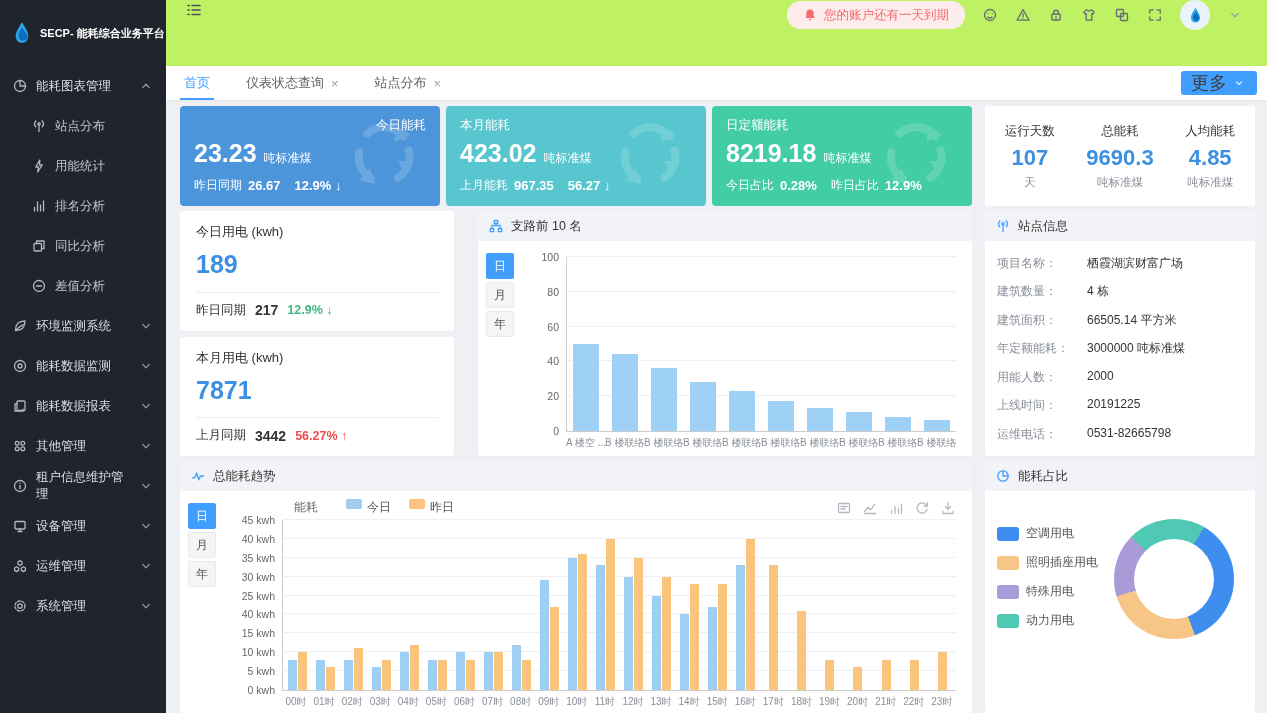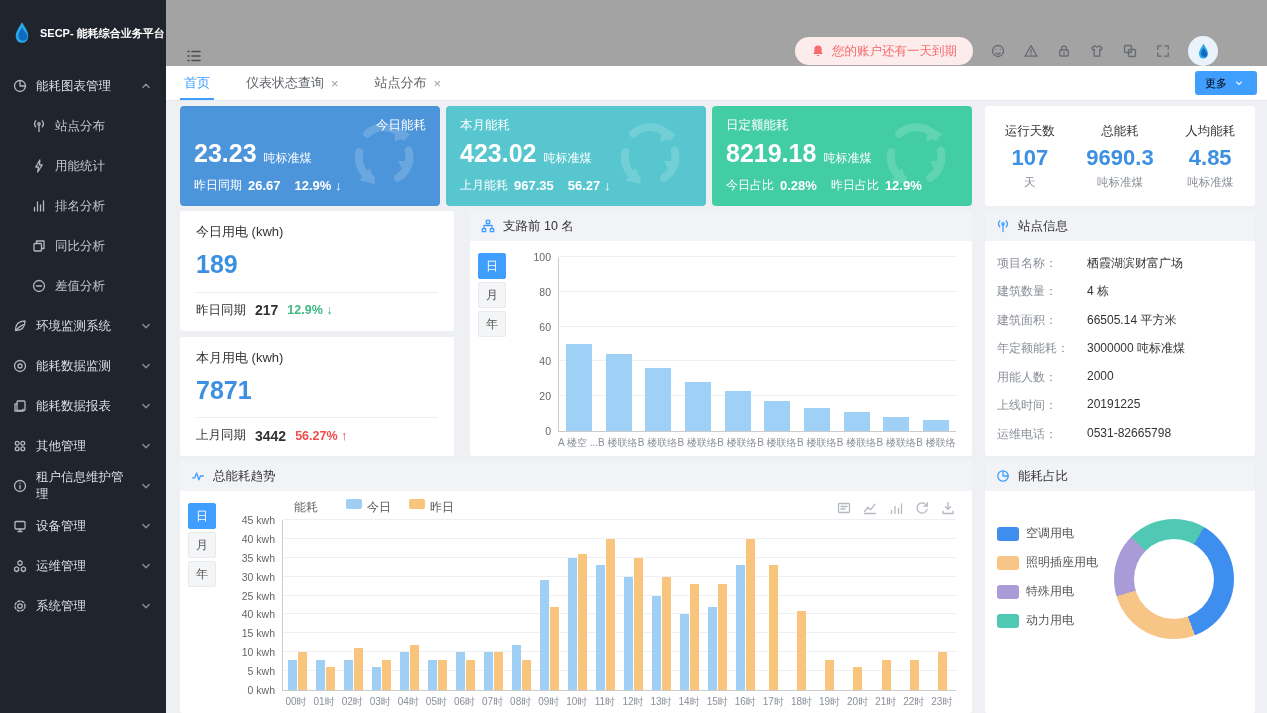--- a/index.html
+++ b/index.html
@@ -12,54 +12,54 @@
   .logo-icon svg{width:24px;height:24px;display:block}
   .logo-text{color:#fff;font-weight:bold;font-size:11px;white-space:nowrap}
   .menu{flex:1;overflow:hidden}
   .menu-item{height:40px;display:flex;align-items:center;gap:8px;padding:0 12px;font-size:12.5px;color:#dcdfe6;cursor:pointer}
   .submenu-item{height:40px;display:flex;align-items:center;gap:8px;padding:0 12px 0 31px;font-size:12.5px;color:#c2c6cf;cursor:pointer}
   .icon{display:inline-flex;align-items:center;justify-content:center;color:#b3b8c2}
   .icon svg{display:block}
   .chev{margin-left:auto;color:#8d929c}
   
   .main{flex:1;display:flex;flex-direction:column;min-width:0}
-  .header{height:66px;background:#a3a3a3;display:flex;align-items:flex-end;padding:0 16px 0 18px;flex-shrink:0}
+  .header{height:66px;background:#bef264;display:flex;align-items:flex-start;padding:0 24px 0 18px;flex-shrink:0}
   .hamburger{color:#4a4d52;cursor:pointer}
   .header-right{margin-left:auto;display:flex;align-items:center;gap:17px}
   .notice-pill{background:#fdecec;color:#f56c6c;border-radius:15px;height:28px;display:flex;align-items:center;gap:7px;padding:0 16px;font-size:12.5px;cursor:pointer}
   .notice-pill .icon{color:#f56c6c}
   .hicon{color:#676b73;cursor:pointer}
   .avatar{width:30px;height:30px;border-radius:50%;background:#eaf3fc;display:flex;align-items:center;justify-content:center;cursor:pointer;overflow:hidden}
   .avatar svg{width:17px;height:17px}
   .caret{color:#9aa0a6;cursor:pointer}
   
   .tabbar{height:34px;background:#fff;border-bottom:1px solid #e4e7ed;display:flex;align-items:center;padding-right:10px;flex-shrink:0}
   .tabs{display:flex;height:100%}
   .tab{display:flex;align-items:center;gap:7px;padding:0 18px;font-size:13px;color:#5f6368;cursor:pointer;position:relative}
   .tab.active{color:#409eff}
   .tab.active::after{content:"";position:absolute;left:14px;right:14px;bottom:0;height:2px;background:#409eff}
   .tab-close{color:#9aa0a6;font-size:13px;line-height:1}
-  .more-btn{margin-left:auto;background:#409eff;color:#000000;border:none;border-radius:3px;height:24px;padding:0 10px;
-            font-size:11px;display:flex;align-items:center;gap:4px;cursor:pointer;font-family:inherit}
+  .more-btn{margin-left:auto;background:#409eff;color:#404040;border:none;border-radius:3px;height:24px;padding:0 10px;
+            font-size:18px;display:flex;align-items:center;gap:4px;cursor:pointer;font-family:inherit}
   .more-btn .icon{color:#fff}
   
   .content{flex:1;display:flex;gap:13px;padding:5px 12px 0 14px;min-height:0}
   .col-left{flex:1;display:flex;flex-direction:column;gap:5px;min-width:0}
   .col-right{width:270px;flex-shrink:0;display:flex;flex-direction:column;gap:5px;min-height:0}
   .row1{display:flex;gap:6px;height:100px;flex-shrink:0}
   .kpi{flex:1;border-radius:4px;color:#fff;padding:11px 14px;position:relative;overflow:hidden}
   .kpi-title{font-size:12.5px}
   .kpi-main{margin-top:5px;display:flex;align-items:baseline;gap:7px}
   .kpi-value{font-size:25px;font-weight:bold}
   .kpi-unit{font-size:12px}
   .kpi-sub{margin-top:9px;font-size:12px;display:flex;align-items:center;gap:14px;position:relative;z-index:1}
   .kpi-pair{display:flex;align-items:center;gap:6px}
   .kpi-pair b{font-size:13px}
   .watermark{position:absolute;right:10px;top:4px;opacity:.16;pointer-events:none}
-  .row2{display:flex;gap:16px;height:245px;flex-shrink:0}
+  .row2{display:flex;gap:24px;height:245px;flex-shrink:0}
   .mini-col{width:274px;flex-shrink:0;display:flex;flex-direction:column;gap:6px}
   .card{background:#fff;border-radius:3px}
   .elec{flex:1;padding:12px 16px;display:flex;flex-direction:column;min-height:0}
   .elec-title{font-size:13px;color:#333}
   .elec-value{font-size:25px;font-weight:bold;margin-top:9px}
   .elec-divider{border-top:1px solid #ebeef5;margin-top:auto}
   .elec-sub{padding-top:9px;font-size:12.5px;display:flex;align-items:center;gap:9px;color:#333}
   .elec-sub b{font-size:14px}
   .elec-pct{font-weight:bold}
   

